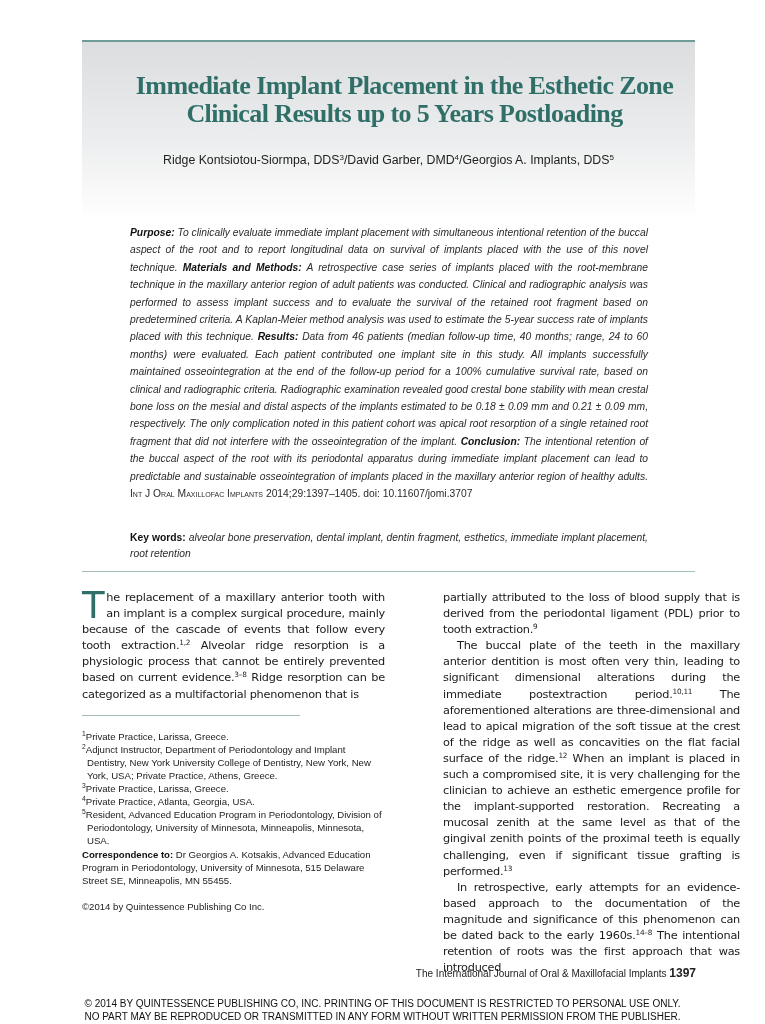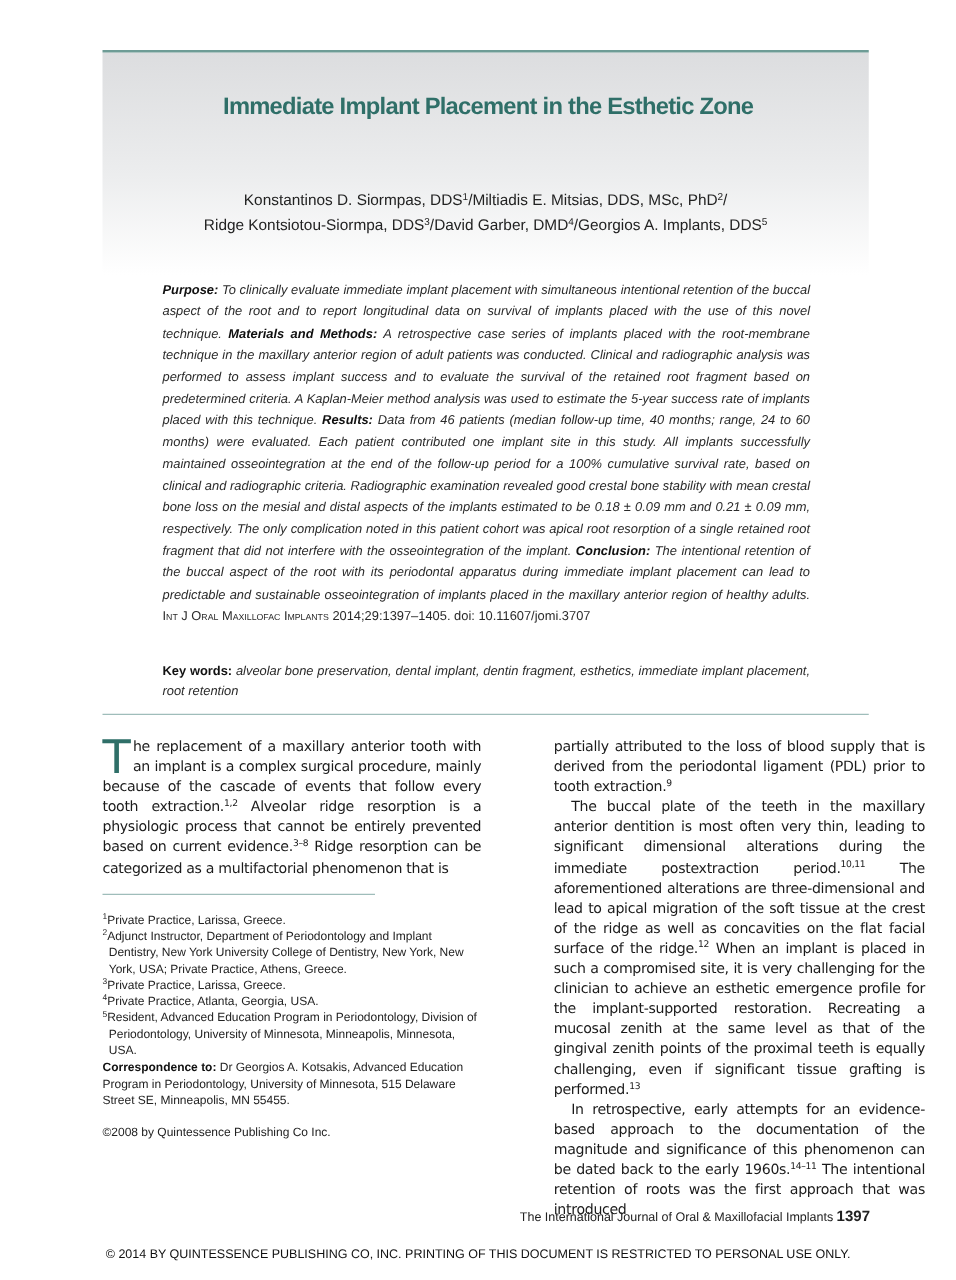--- a/index.html
+++ b/index.html
@@ -3,23 +3,23 @@
 <meta charset="utf-8">
 <style>
   html, body { margin: 0; padding: 0; background: #ffffff; }
   body { width: 765px; height: 1024px; position: relative; overflow: hidden; color: #222; }
   .header-band {
     position: absolute; left: 82px; top: 40px; width: 613px; height: 178px;
     border-top: 2px solid #6e9c96;
     background: linear-gradient(to bottom, #dcdddf 0%, #ecedee 55%, #ffffff 100%);
   }
   .title {
-    position: absolute; left: 84px; top: 72px; width: 613px; text-align: center;
-    font-family: Liberation Sans, sans-serif; font-weight: bold; color: #2f6f68;
-    font-size: 19px; line-height: 28px; letter-spacing: -0.6px;
+    position: absolute; left: 98px; top: 72px; width: 613px; text-align: center;
+    font-family: Liberation Serif, serif; font-weight: bold; color: #2f6f68;
+    font-size: 26px; line-height: 28px; letter-spacing: -0.6px;
   }
   .title div { white-space: nowrap; }
   .authors {
     position: absolute; left: 82px; top: 150px; width: 613px; text-align: center;
     font-family: "Liberation Sans", sans-serif; font-size: 12.3px; line-height: 20px; color: #222;
   }
   .authors div { white-space: nowrap; }
   sup { font-size: 0.65em; line-height: 0; vertical-align: 0.55em; }
   .abstract {
     position: absolute; left: 130px; top: 224px; width: 518px;
@@ -70,26 +70,24 @@
   }
   .legal div { white-space: nowrap; }
 </style>
 </head>
 <body>
 
 <div class="header-band"></div>
 
 <div class="title">
   <div>Immediate Implant Placement in the Esthetic Zone</div>
+  <div>Clinical Results up to 5 Years Postloading</div>
 </div>
 
 <div class="authors">
-  <div>
-    <span>Konstantinos D. Siormpas, DDS</span><sup>1</sup><span>/</span><span>Miltiadis E. Mitsias, DDS, MSc, PhD</span><sup>2</sup><span>/</span>
-  </div>
   <div>
     <span>Ridge Kontsiotou-Siormpa, DDS</span><sup>3</sup><span>/</span><span>David Garber, DMD</span><sup>4</sup><span>/</span><span>Georgios A. Implants, DDS</span><sup>5</sup>
   </div>
 </div>
 
 <div class="abstract">
   <b>Purpose:</b><span> To clinically evaluate immediate implant placement with simultaneous intentional retention of the buccal aspect of the root and to report longitudinal data on survival of implants placed with the use of this novel technique. </span><b>Materials and Methods:</b><span> A retrospective case series of implants placed with the root-membrane technique in the maxillary anterior region of adult patients was conducted. Clinical and radiographic analysis was performed to assess implant success and to evaluate the survival of the retained root fragment based on predetermined criteria. A Kaplan-Meier method analysis was used to estimate the 5-year success rate of implants placed with this technique. </span><b>Results:</b><span> Data from 46 patients (median follow-up time, 40 months; range, 24 to 60 months) were evaluated. Each patient contributed one implant site in this study. All implants successfully maintained osseointegration at the end of the follow-up period for a 100% cumulative survival rate, based on clinical and radiographic criteria. Radiographic examination revealed good crestal bone stability with mean crestal bone loss on the mesial and distal aspects of the implants estimated to be 0.18 ± 0.09 mm and 0.21 ± 0.09 mm, respectively. The only complication noted in this patient cohort was apical root resorption of a single retained root fragment that did not interfere with the osseointegration of the implant. </span><b>Conclusion:</b><span> The intentional retention of the buccal aspect of the root with its periodontal apparatus during immediate implant placement can lead to predictable and sustainable osseointegration of implants placed in the maxillary anterior region of healthy adults. </span><span class="sc">Int J Oral Maxillofac Implants</span><span class="upright"> 2014;29:1397–1405. doi: 10.11607/jomi.3707</span>
 </div>
 
 <div class="keywords">
@@ -106,28 +104,29 @@
 
 <div class="footnotes">
   <div class="fn"><sup>1</sup><span>Private Practice, Larissa, Greece.</span></div>
   <div class="fn"><sup>2</sup><span>Adjunct Instructor, Department of Periodontology and Implant Dentistry, New York University College of Dentistry, New York, New York, USA; Private Practice, Athens, Greece.</span></div>
   <div class="fn"><sup>3</sup><span>Private Practice, Larissa, Greece.</span></div>
   <div class="fn"><sup>4</sup><span>Private Practice, Atlanta, Georgia, USA.</span></div>
   <div class="fn"><sup>5</sup><span>Resident, Advanced Education Program in Periodontology, Division of Periodontology, University of Minnesota, Minneapolis, Minnesota, USA.</span></div>
   <div class="corr">
     <b>Correspondence to:</b><span> Dr Georgios A. Kotsakis, Advanced Education Program in Periodontology, University of Minnesota, 515 Delaware Street SE, Minneapolis, MN 55455.</span>
   </div>
-  <div class="copyright-inline">©2008 by Quintessence Publishing Co Inc.</div>
+  <div class="copyright-inline">©2014 by Quintessence Publishing Co Inc.</div>
 </div>
 
 <div class="col col-right">
   <p><span>partially attributed to the loss of blood supply that is derived from the periodontal ligament (PDL) prior to tooth extraction.</span><sup>9</sup></p>
   <p class="indent"><span>The buccal plate of the teeth in the maxillary anterior dentition is most often very thin, leading to significant dimensional alterations during the immediate postextraction period.</span><sup>10,11</sup><span> The aforementioned alterations are three-dimensional and lead to apical migration of the soft tissue at the crest of the ridge as well as concavities on the flat facial surface of the ridge.</span><sup>12</sup><span> When an implant is placed in such a compromised site, it is very challenging for the clinician to achieve an esthetic emergence profile for the implant-supported restoration. Recreating a mucosal zenith at the same level as that of the gingival zenith points of the proximal teeth is equally challenging, even if significant tissue grafting is performed.</span><sup>13</sup></p>
-  <p class="indent"><span>In retrospective, early attempts for an evidence-based approach to the documentation of the magnitude and significance of this phenomenon can be dated back to the early 1960s.</span><sup>14–11</sup><span> The intentional retention of roots was the first approach that was introduced</span></p>
+  <p class="indent"><span>In retrospective, early attempts for an evidence-based approach to the documentation of the magnitude and significance of this phenomenon can be dated back to the early 1960s.</span><sup>14–8</sup><span> The intentional retention of roots was the first approach that was introduced</span></p>
 </div>
 
 <div class="running-footer">
   <span>The International Journal of Oral &amp; Maxillofacial Implants </span><b>1397</b>
 </div>
 
 <div class="legal">
   <div>© 2014 BY QUINTESSENCE PUBLISHING CO, INC. PRINTING OF THIS DOCUMENT IS RESTRICTED TO PERSONAL USE ONLY.</div>
+  <div>NO PART MAY BE REPRODUCED OR TRANSMITTED IN ANY FORM WITHOUT WRITTEN PERMISSION FROM THE PUBLISHER.</div>
 </div>
 
 </body></html>

